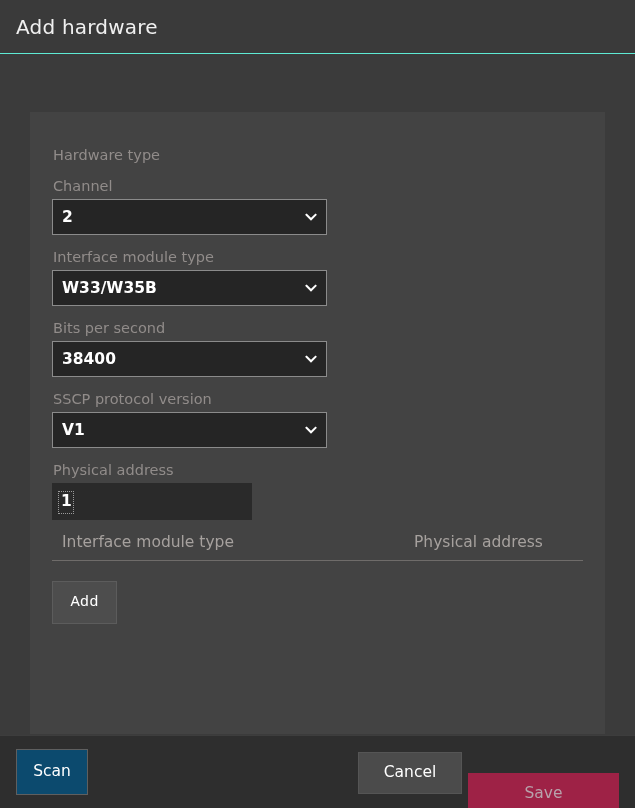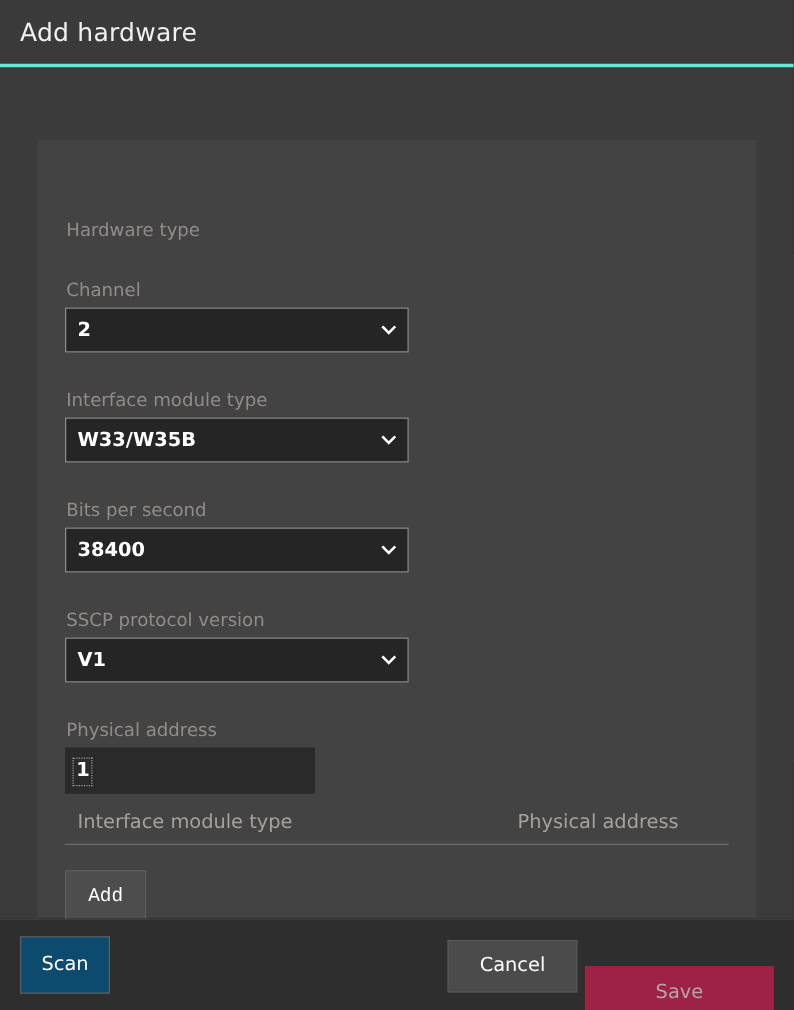--- a/index.html
+++ b/index.html
@@ -22,21 +22,21 @@
     display: flex;
     flex-direction: column;
     background: #2e2e2e;
   }
 
   
   .titlebar {
     height: 54px;
     min-height: 54px;
     background: #3a3a3a;
-    border-bottom: 3px solid #5eead4;
+    border-bottom: 1px solid #5eead4;
     display: flex;
     align-items: center;
     padding: 0 16px;
   }
   .titlebar-title {
     font-size: 20px;
     color: #f0f0f0;
     letter-spacing: 0.2px;
     font-weight: 400;
   }
@@ -55,21 +55,20 @@
     top: 58px;
     width: 575px;
     height: 622px;
     background: #434343;
     padding: 34px 22px 0 22px;
   }
 
   
   .field {
     margin-bottom: 13px;
-    margin-top: 30px;
   }
   .field-label {
     display: block;
     font-size: 14.5px;
     color: #918c8a;
     margin: 0 0 4px 1px;
     line-height: 18px;
   }
   .select-wrap {
     position: relative;

